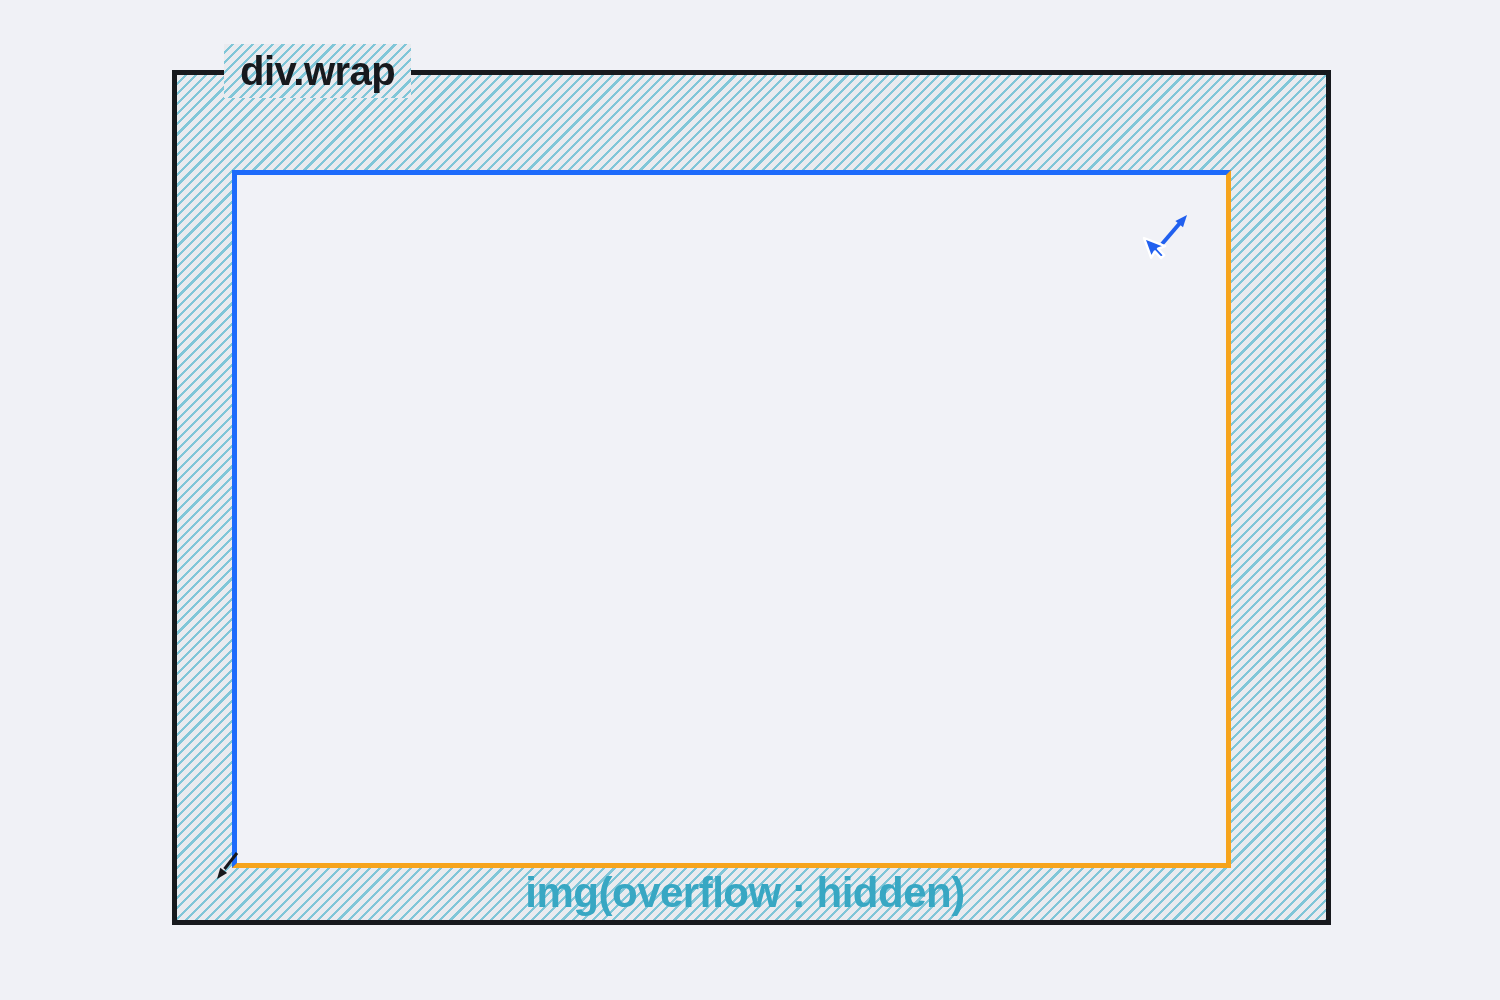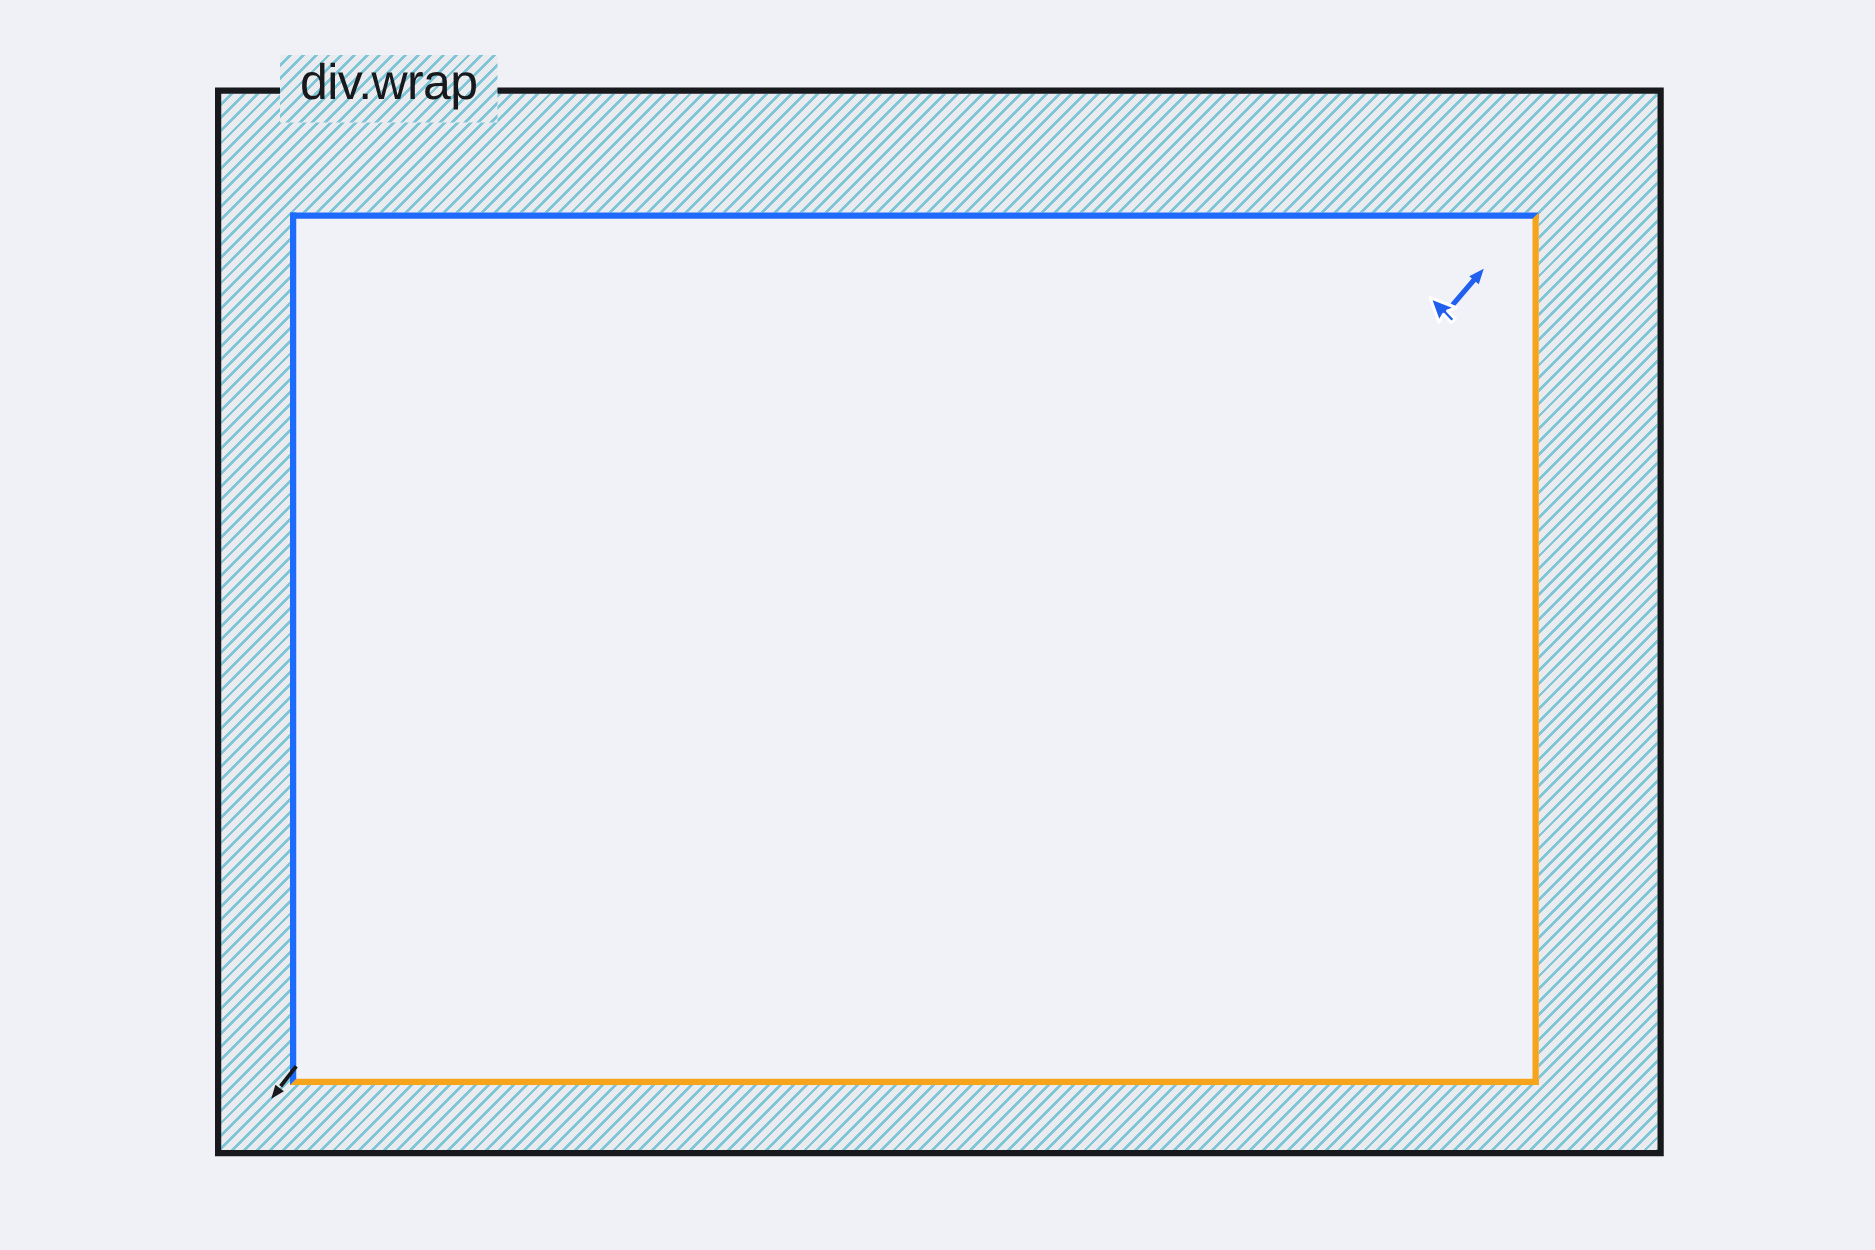--- a/index.html
+++ b/index.html
@@ -23,22 +23,22 @@
   }
   .inner{
     position:absolute;left:232px;top:170px;width:999px;height:698px;
     background:var(--inner-bg);
     border-top:5px solid var(--blue);
     border-left:5px solid var(--blue);
     border-right:5px solid var(--orange);
     border-bottom:5px solid var(--orange);
   }
   .chip{
-    position:absolute;display:flex;
-    font-weight:normal;letter-spacing:-0.5px;white-space:nowrap;
+    position:absolute;display:flex;align-items:center;
+    font-weight:bold;letter-spacing:-0.5px;white-space:nowrap;
   }
   .wrap-chip{
     left:224px;top:44px;height:54px;padding:0 16px;
     font-size:40px;color:var(--black);
   }
   .inner-chip{
     left:258px;top:143px;height:55px;padding:0 19px;
     font-size:41px;background:var(--inner-bg);
   }
   .inner-chip .blue{color:var(--blue);}
@@ -57,20 +57,21 @@
 
   <div class="wrap stripes"></div>
 
   <div class="inner"></div>
 
   <div class="chip wrap-chip stripes">
     <span>div.wrap</span>
   </div>
 
 
+  <div class="img-label">img(overflow : hidden)</div>
 
   <svg class="resize-cursor" viewBox="0 0 60 70" xmlns="http://www.w3.org/2000/svg">
     <line x1="24" y1="39" x2="42" y2="18" stroke="var(--cursor-blue)" stroke-width="4"></line>
     <polygon points="49,10 45,22.3 37.4,15.9" fill="var(--cursor-blue)"></polygon>
     <g transform="translate(6,33) rotate(-20)">
       <polygon points="0,0 0,21 5.6,16.3 9.2,24.8 13.1,23.1 9.5,14.9 17,14.9" fill="var(--cursor-blue)" stroke="#ffffff" stroke-width="2.4" stroke-linejoin="round"></polygon>
     </g>
   </svg>
 
   <svg class="sw-arrow" viewBox="0 0 38 38" xmlns="http://www.w3.org/2000/svg">

